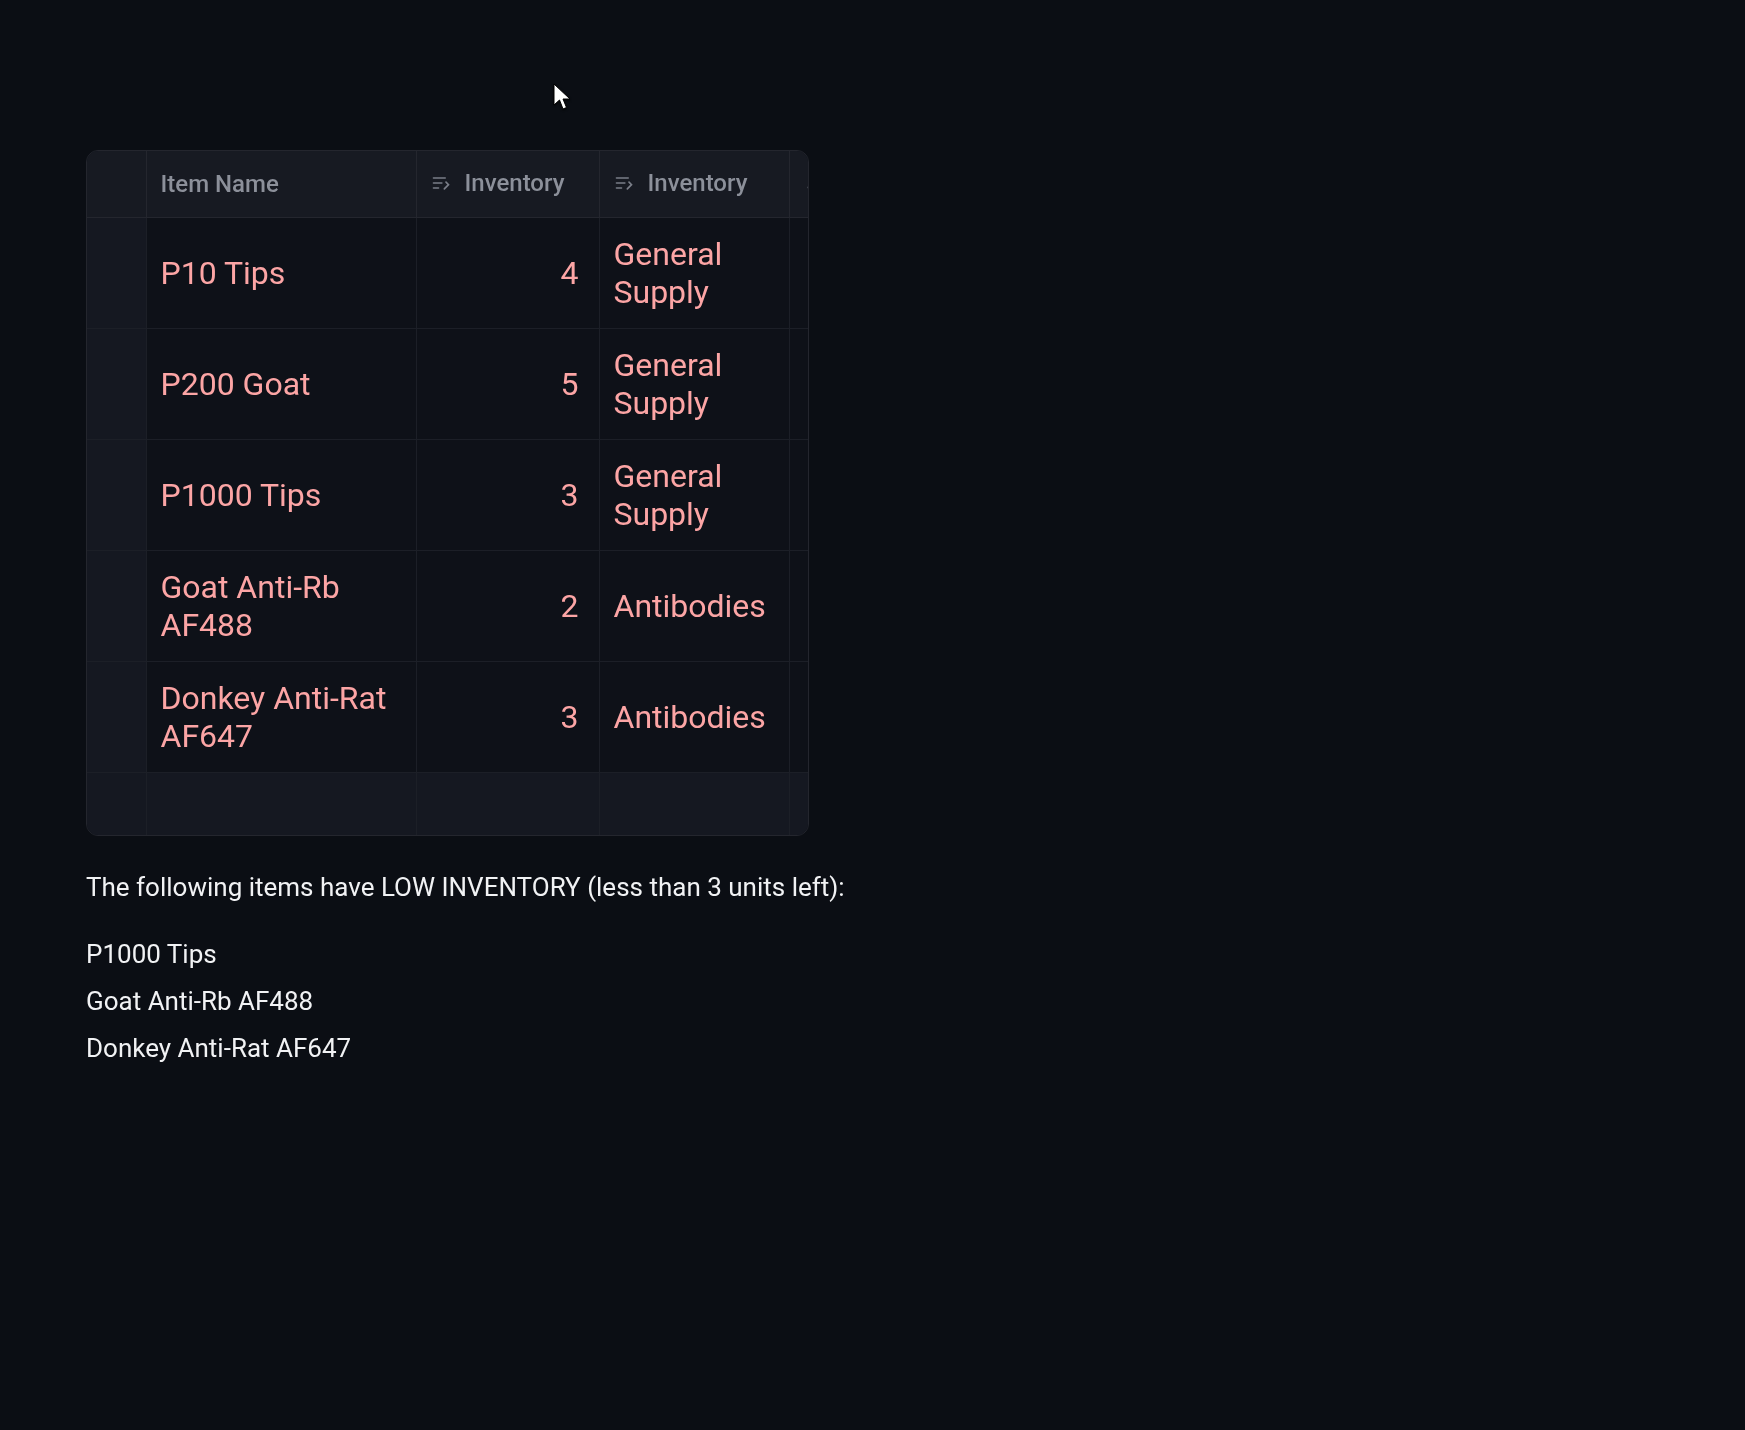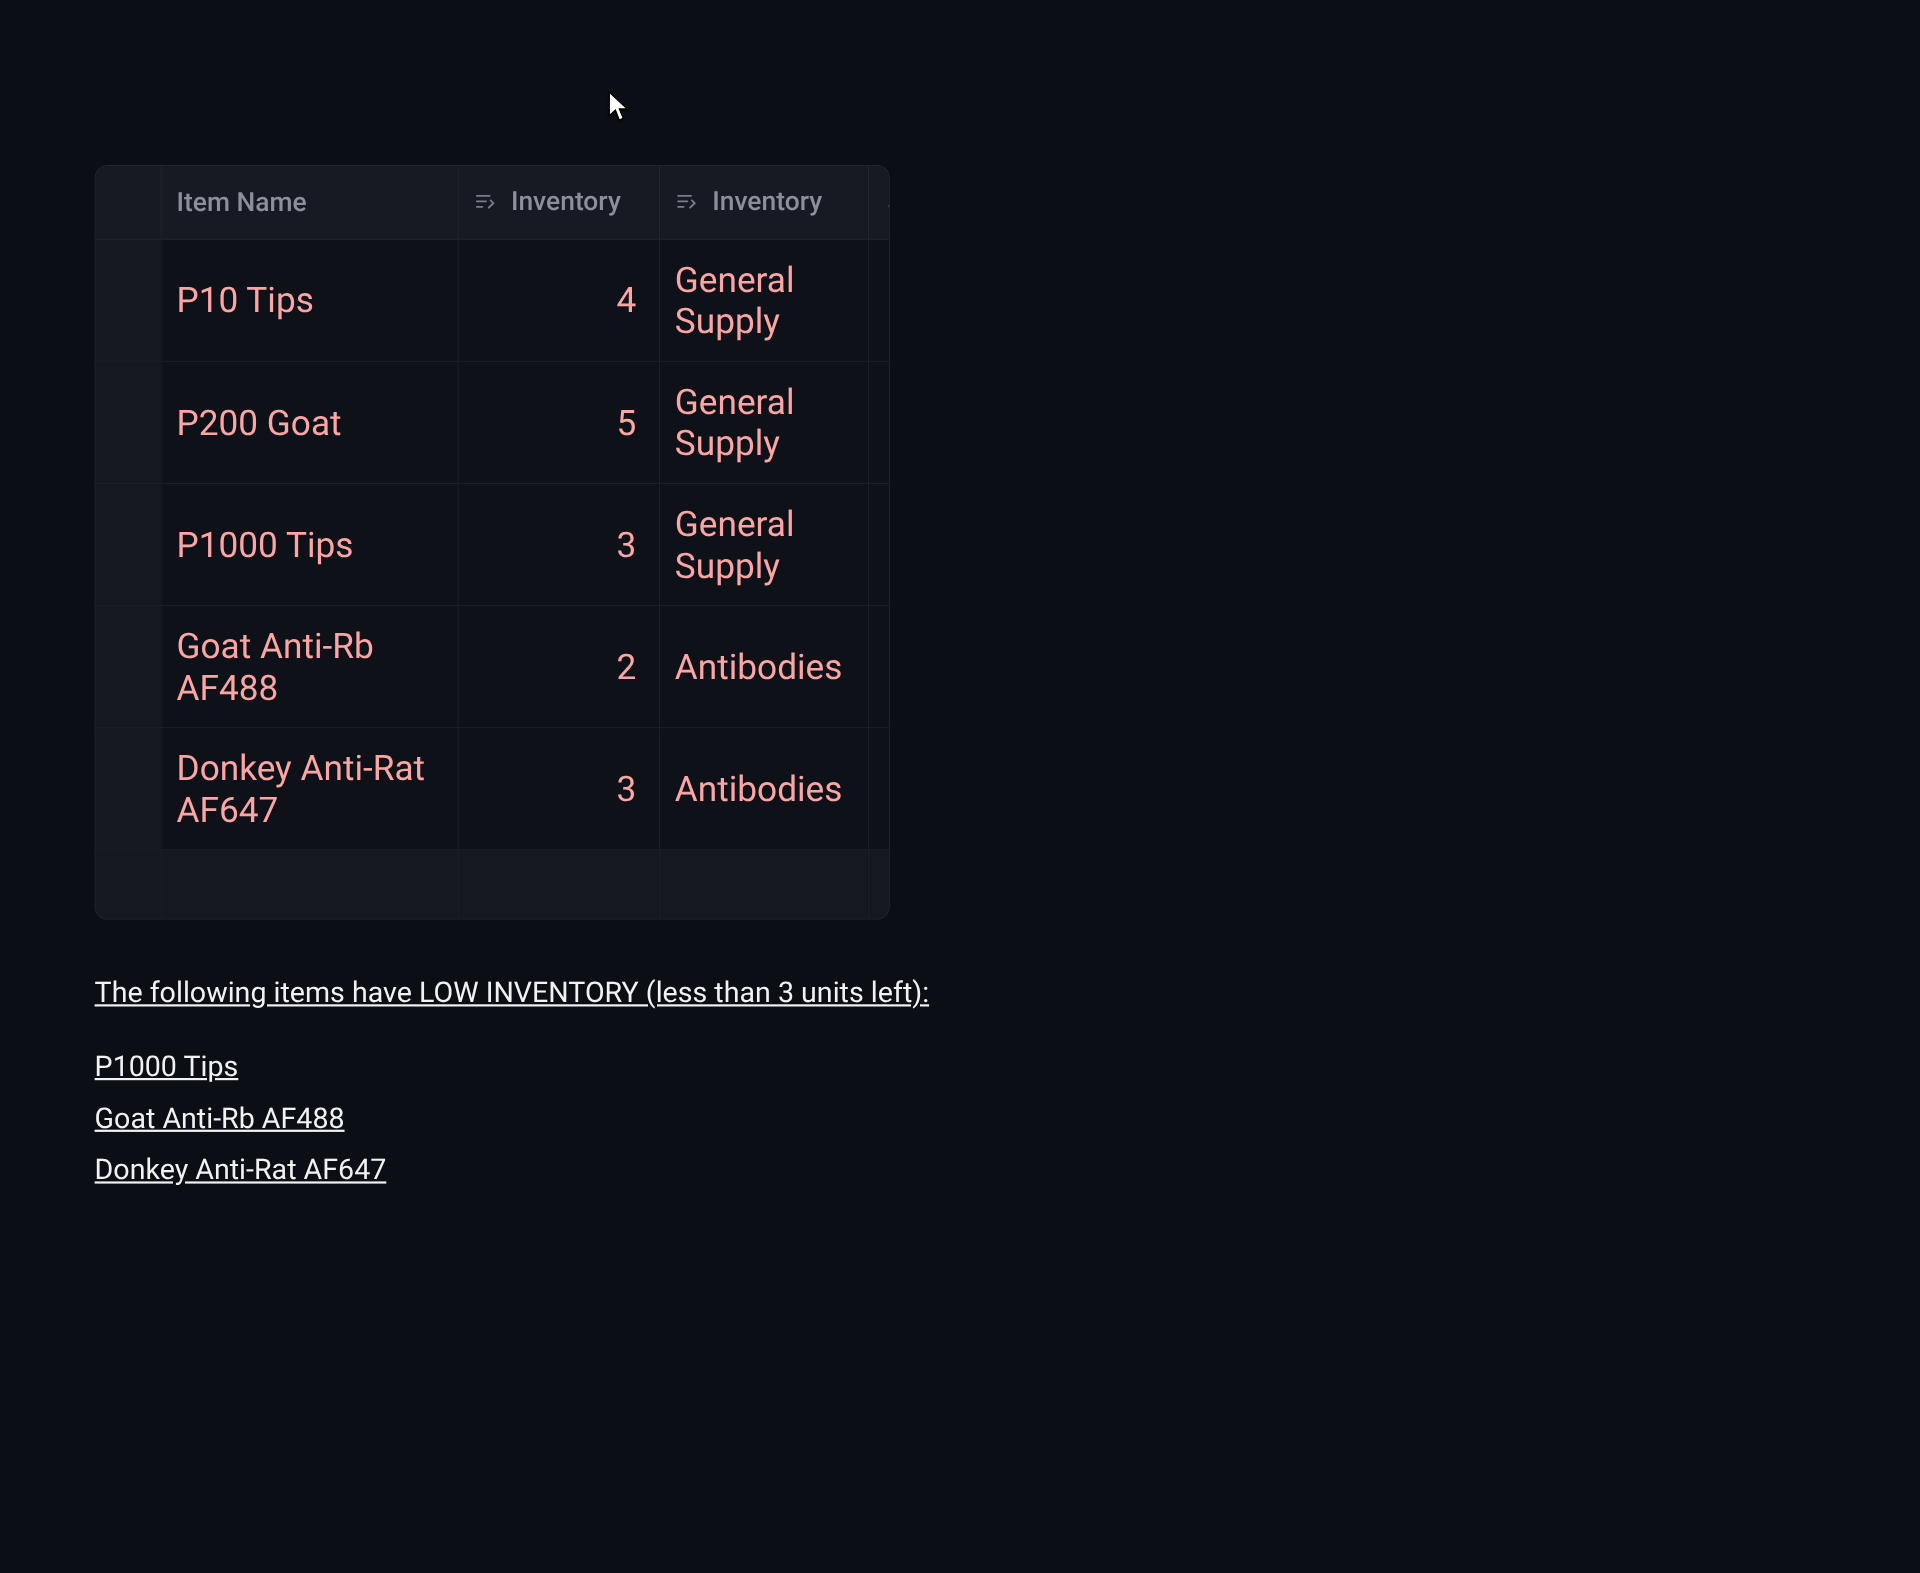--- a/index.html
+++ b/index.html
@@ -102,25 +102,24 @@
     background: #5a5d66;
     border: none;
   }
   .chk.unchecked {
     background: transparent;
     border: 2px solid #5a5d66;
   }
   .chk svg { display: block; }
 
   .notes {
-    margin-top: 48px;
+    margin-top: 32px;
     font-size: 26px;
     line-height: 1.5;
     color: #f1f2f4;
-    text-decoration: underline;
   }
   .notes .heading {
     margin-bottom: 28px;
   }
   .notes .item-line {
     margin-bottom: 8px;
   }
 
   .cursor {
     position: absolute;

